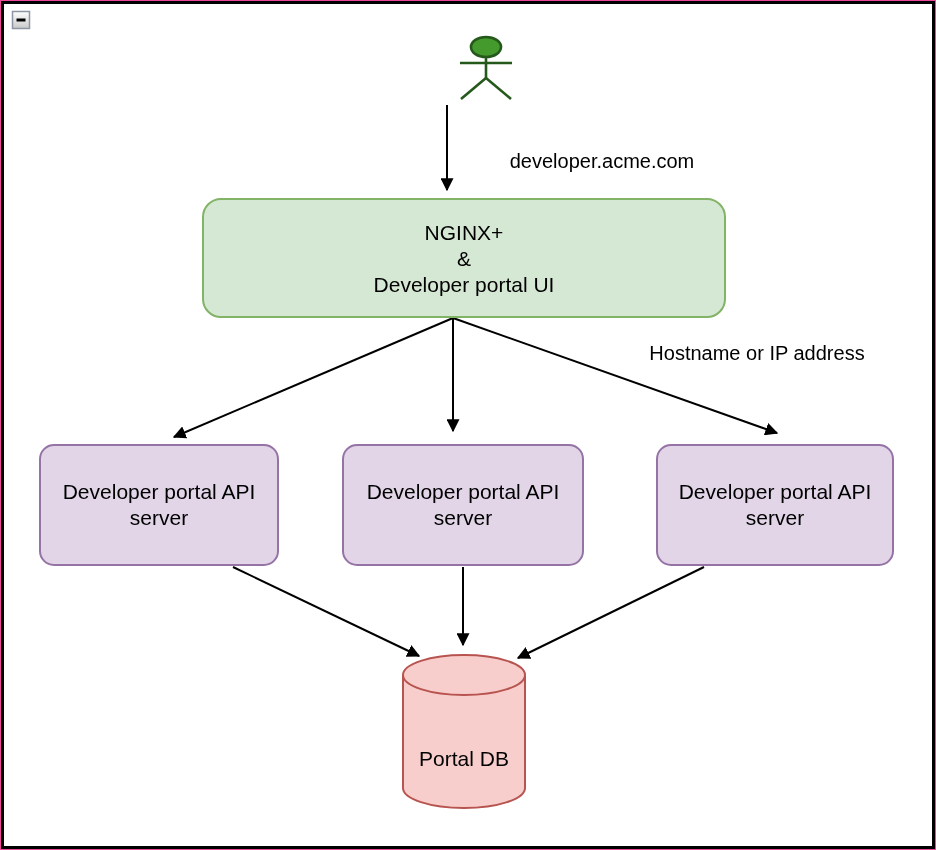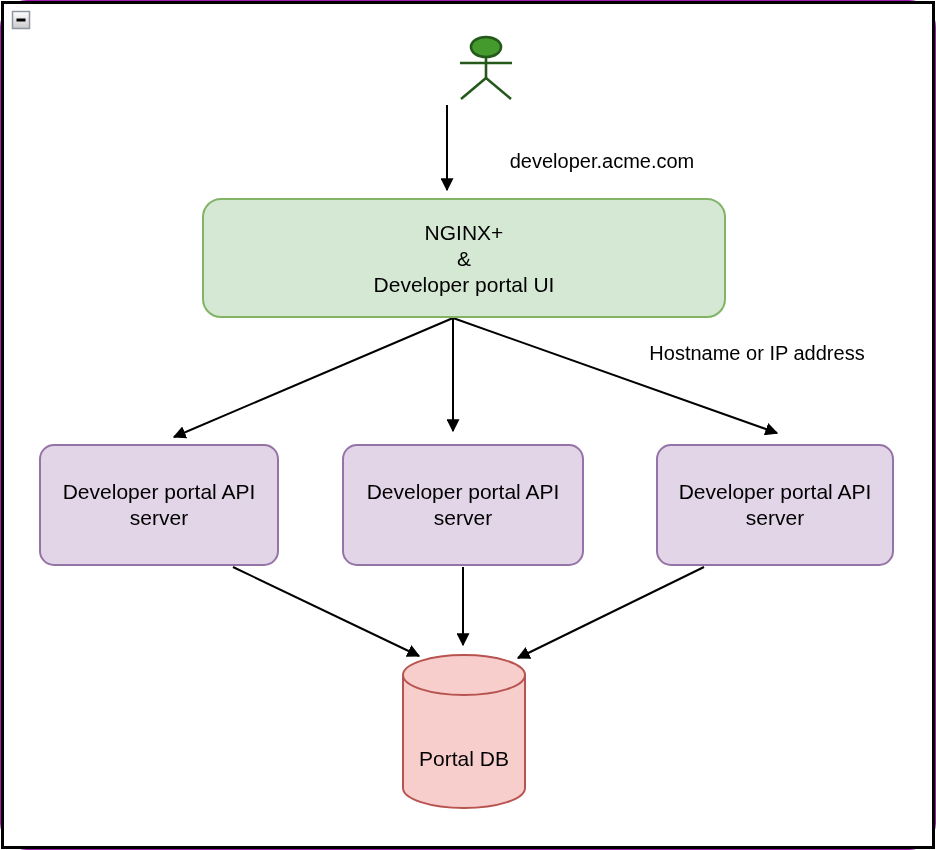--- a/index.html
+++ b/index.html
@@ -1,22 +1,21 @@
 <!DOCTYPE html>
 <html><head>
 <meta charset="utf-8">
 <style>
   html, body { margin: 0; padding: 0; background: #ffffff; }
   .canvas {
     position: relative;
     width: 936px;
     height: 850px;
-    background: #a21caf;
+    background: #ec4899;
     font-family: "Liberation Sans", sans-serif;
-    border-radius: 27px;
   }
   svg text {
     font-family: "Liberation Sans", sans-serif;
     font-size: 21px;
     fill: #000000;
     text-anchor: middle;
   }
   svg text.edge-label { font-size: 20px; }
 </style>
 </head>

